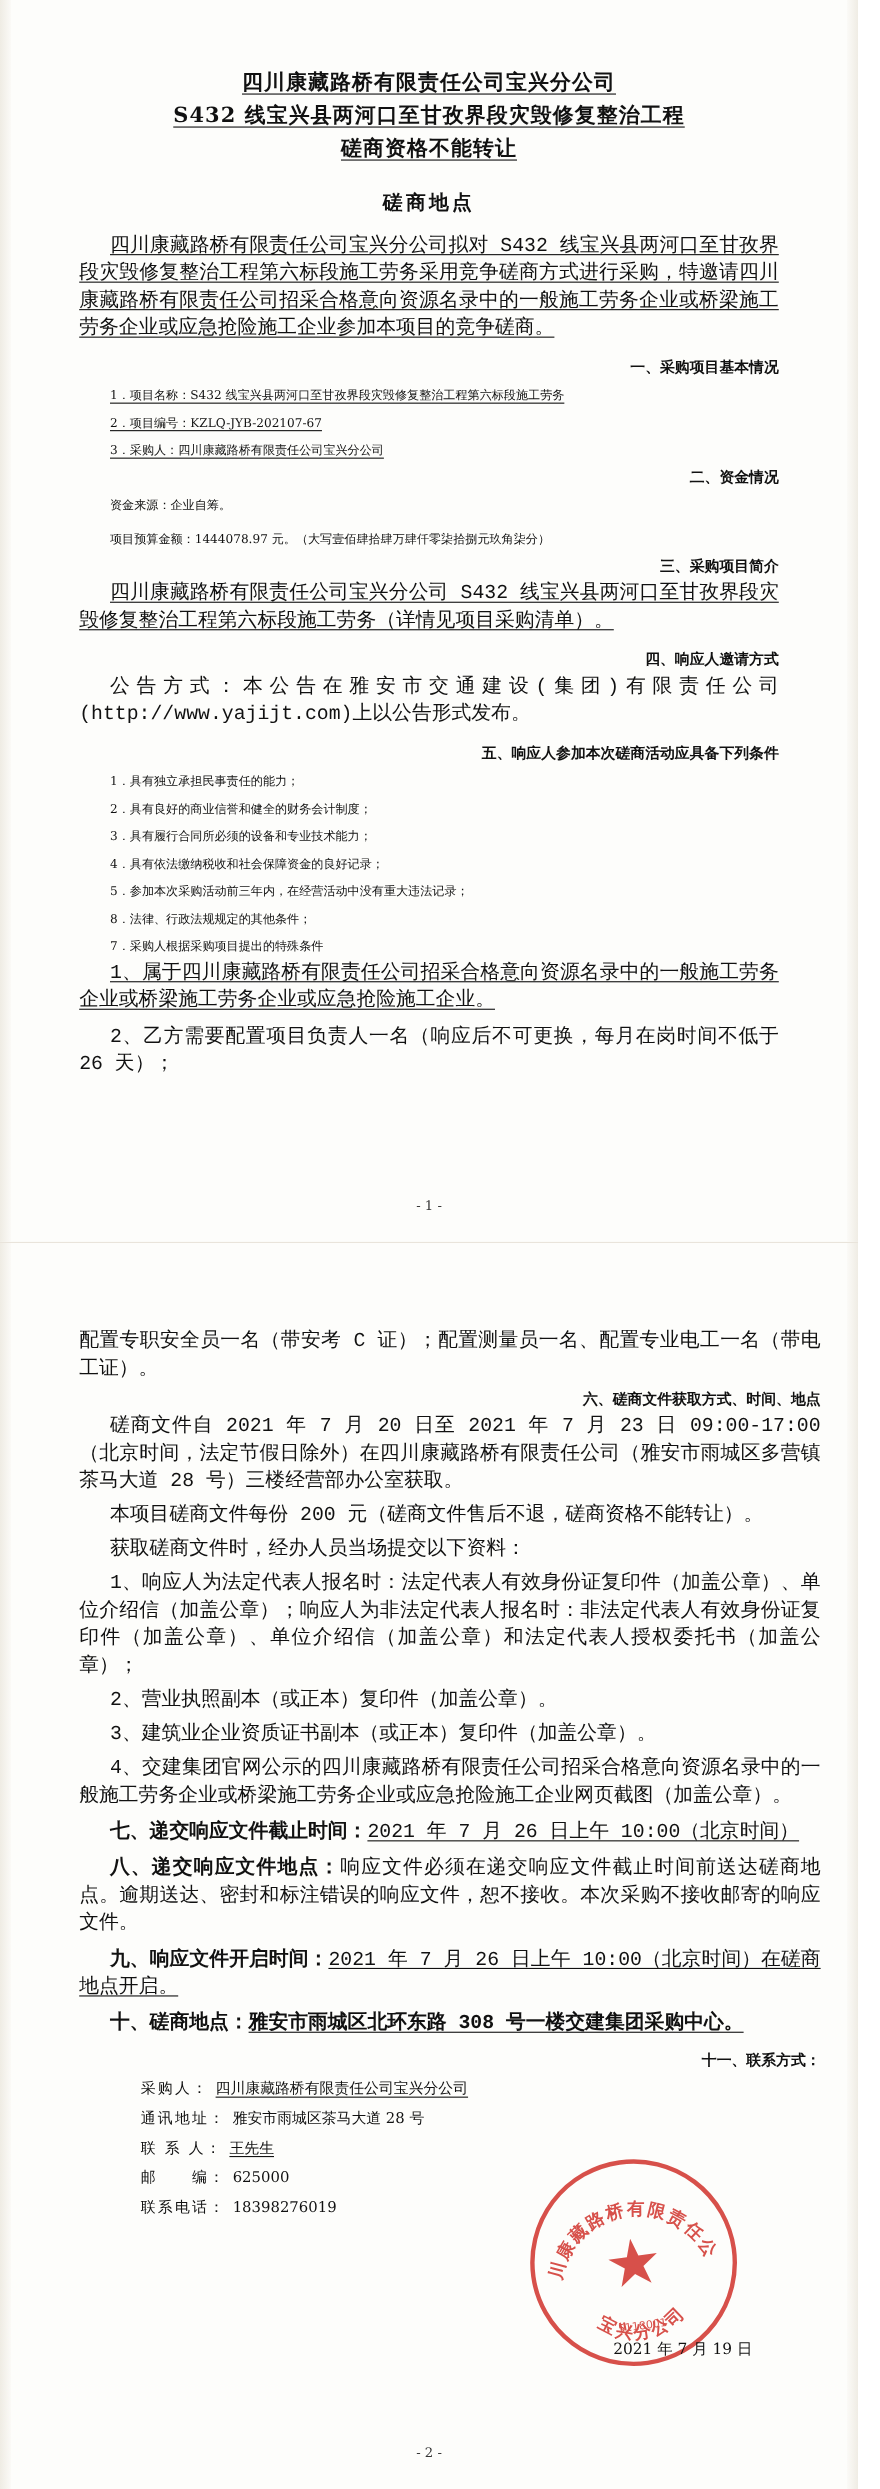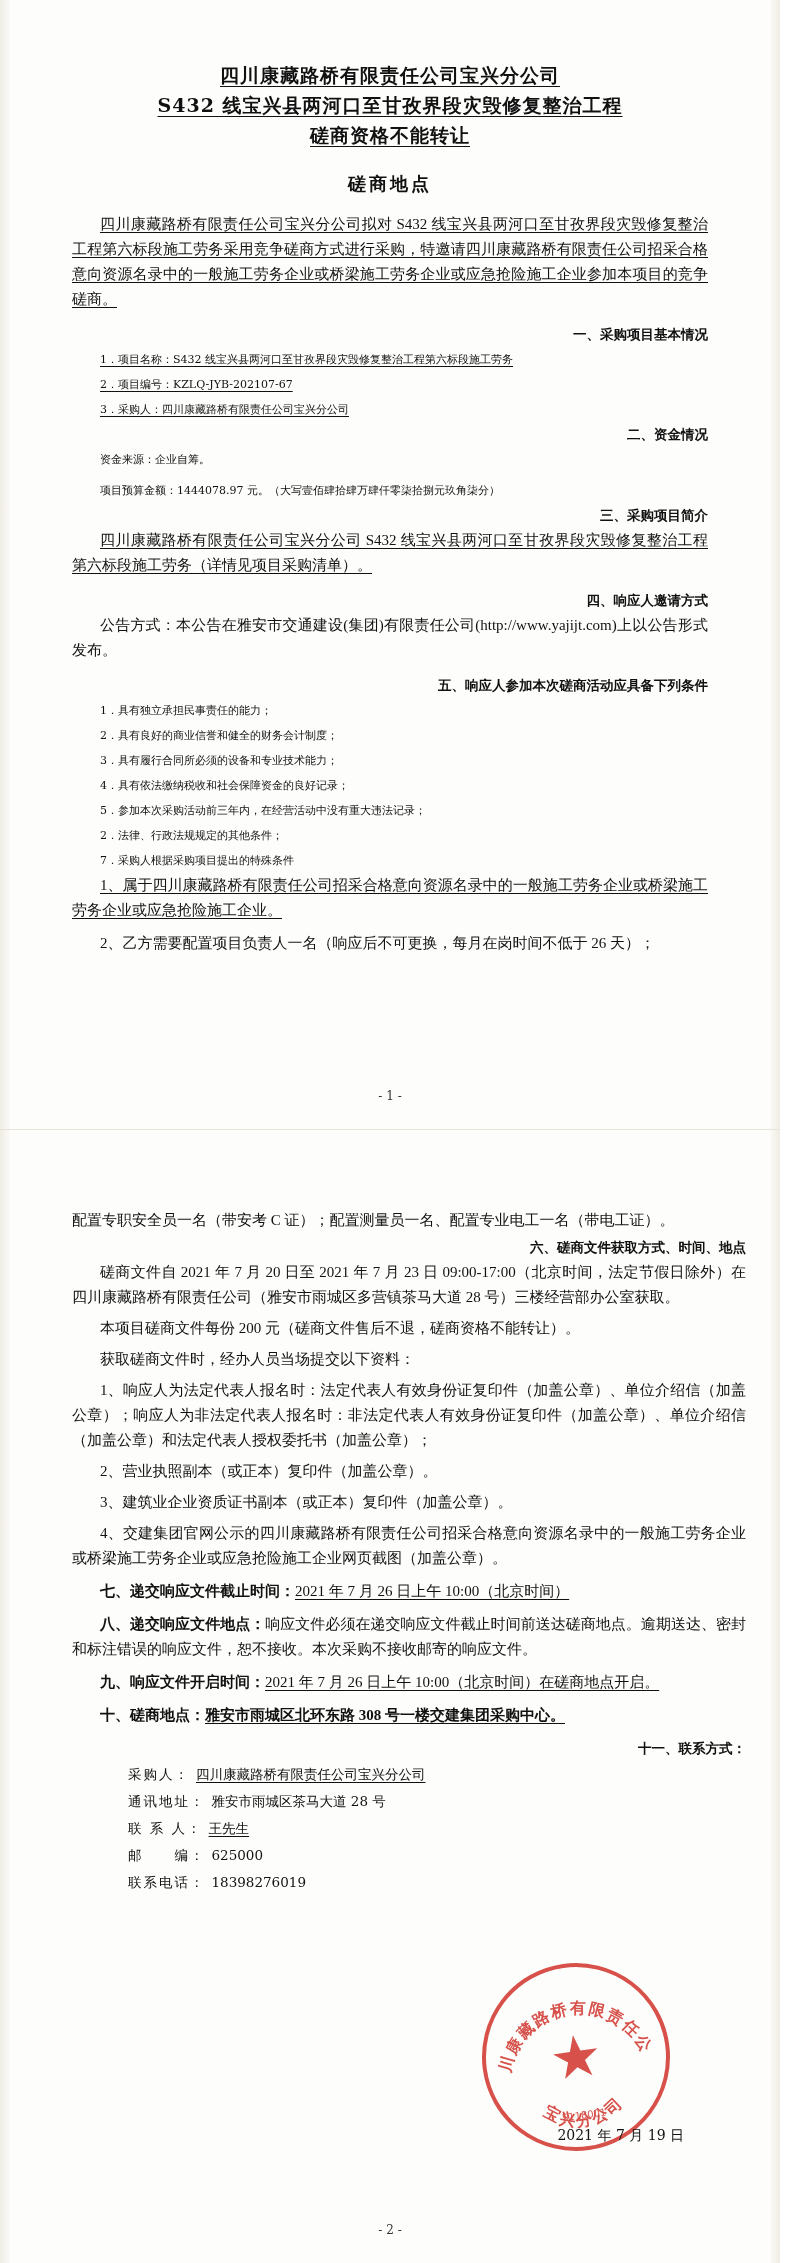--- a/index.html
+++ b/index.html
@@ -57,22 +57,22 @@
     font-family: "DejaVu Serif", "Liberation Serif", serif;
     font-weight: bold;
     font-size: 18px;
     letter-spacing: 3px;
     margin-top: 22px;
     margin-bottom: 16px;
   }
 
   
   p.body {
-    font-family: Liberation Serif, serif;
-    font-size: 15px;
+    font-family: Liberation Mono, monospace;
+    font-size: 18px;
     line-height: 25px;
     margin: 0 0 2px 0;
     text-align: justify;
     text-justify: inter-ideograph;
   }
   p.indent { text-indent: 28px; }
   .u { text-decoration: underline; text-underline-offset: 3px; }
   .b { font-weight: bold; }
   .section-head {
     font-family: "DejaVu Serif", "Liberation Serif", serif;
@@ -201,21 +201,21 @@
   <p class="section-head">四、响应人邀请方式</p>
   <p class="body indent">公告方式：本公告在雅安市交通建设(集团)有限责任公司(http://www.yajijt.com)上以公告形式发布。</p>
 
   <div class="gap"></div>
   <p class="section-head">五、响应人参加本次磋商活动应具备下列条件</p>
   <p class="list-item">1．具有独立承担民事责任的能力；</p>
   <p class="list-item">2．具有良好的商业信誉和健全的财务会计制度；</p>
   <p class="list-item">3．具有履行合同所必须的设备和专业技术能力；</p>
   <p class="list-item">4．具有依法缴纳税收和社会保障资金的良好记录；</p>
   <p class="list-item">5．参加本次采购活动前三年内，在经营活动中没有重大违法记录；</p>
-  <p class="list-item">2．法律、行政法规规定的其他条件；</p>
+  <p class="list-item">8．法律、行政法规规定的其他条件；</p>
   <p class="list-item">7．采购人根据采购项目提出的特殊条件</p>
   <p class="body indent u">1、属于四川康藏路桥有限责任公司招采合格意向资源名录中的一般施工劳务企业或桥梁施工劳务企业或应急抢险施工企业。</p>
   <div style="height:6px"></div>
   <p class="body indent">2、乙方需要配置项目负责人一名（响应后不可更换，每月在岗时间不低于 26 天）；</p>
 
   <div class="page-num">- 1 -</div>
 </div>
 
 <div class="page page2">
   <div class="sheet-edge"></div>

